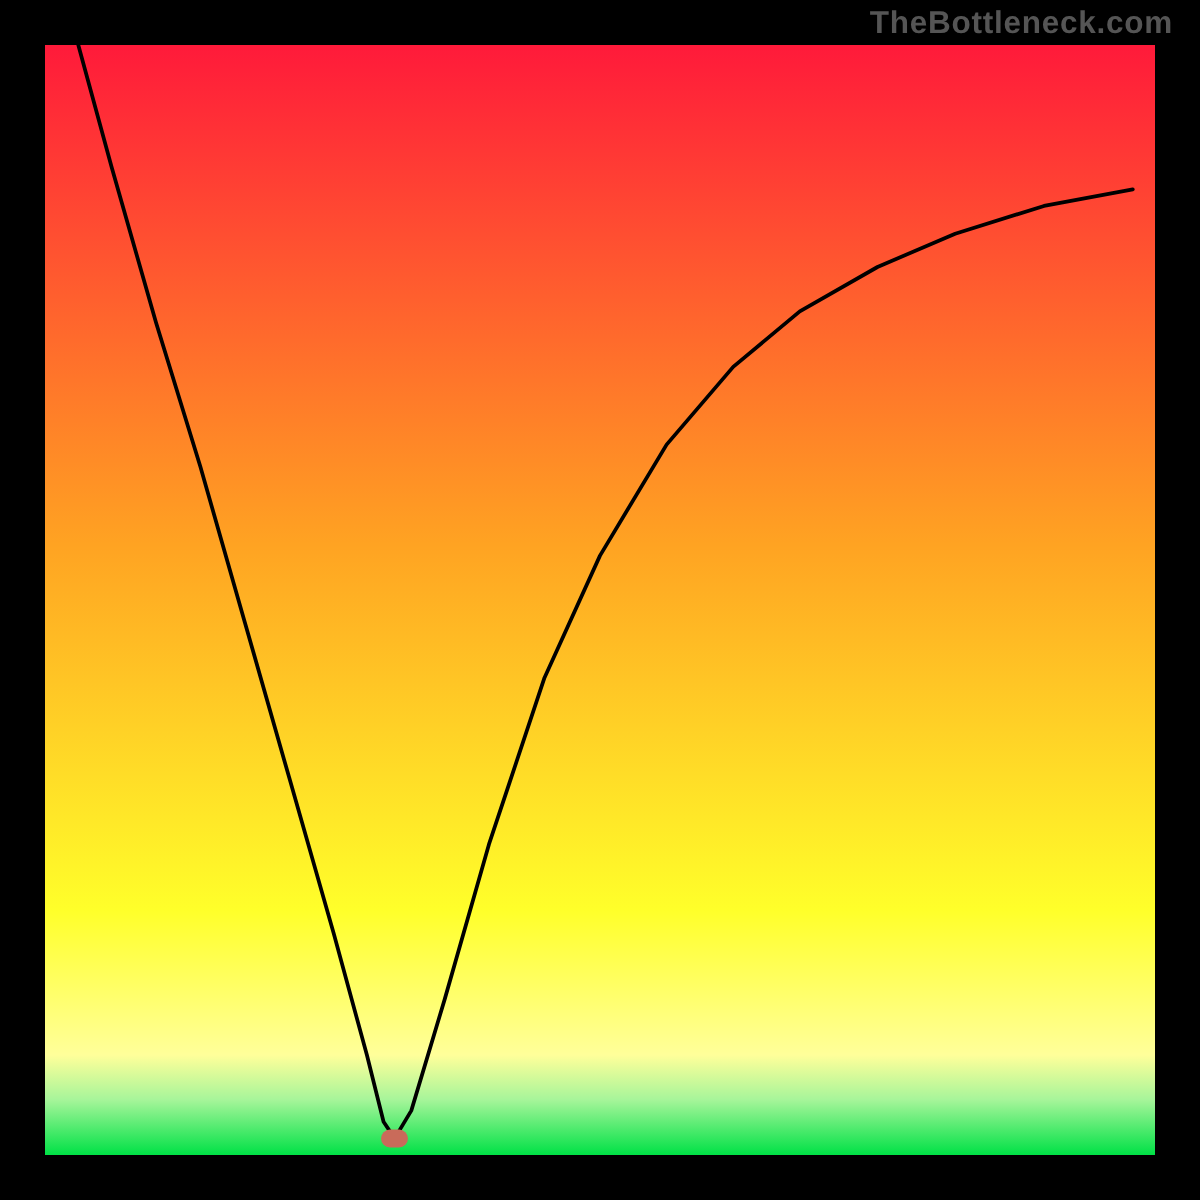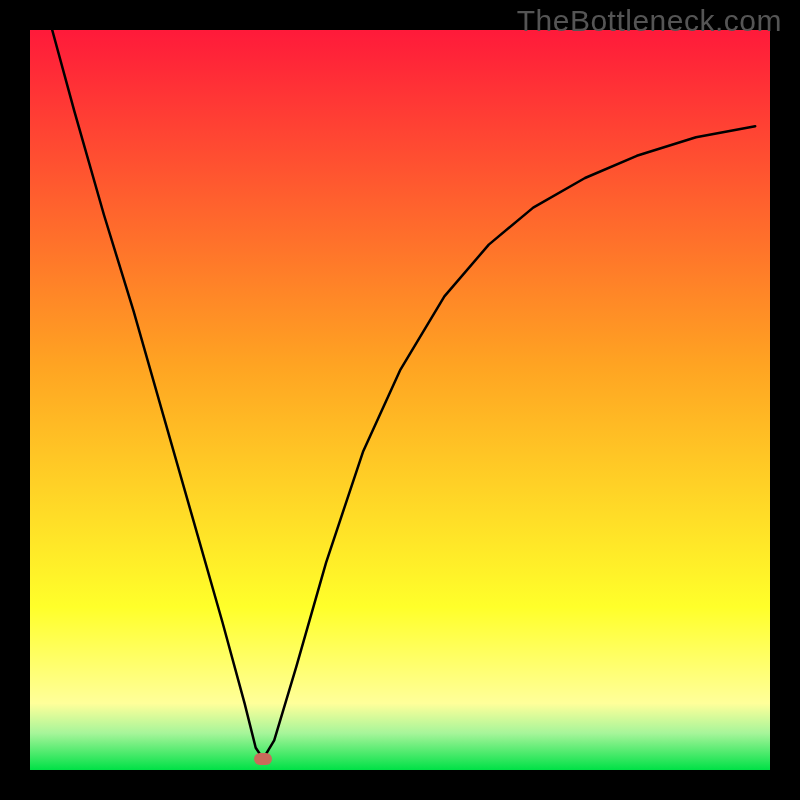--- a/index.html
+++ b/index.html
@@ -9,22 +9,22 @@
     height: 800px;
     background: #000;
     position: relative;
     font-family: Arial, Helvetica, sans-serif;
   }
   .watermark {
     position: absolute;
     top: 4px;
     right: 18px;
     color: #555;
-    font-size: 30px;
-    font-weight: 400;
+    font-size: 21px;
+    font-weight: 700;
     letter-spacing: 0.5px;
     z-index: 10;
   }
   .plot-frame {
     position: absolute;
     left: 30px;
     top: 30px;
     width: 740px;
     height: 740px;
     box-sizing: border-box;

